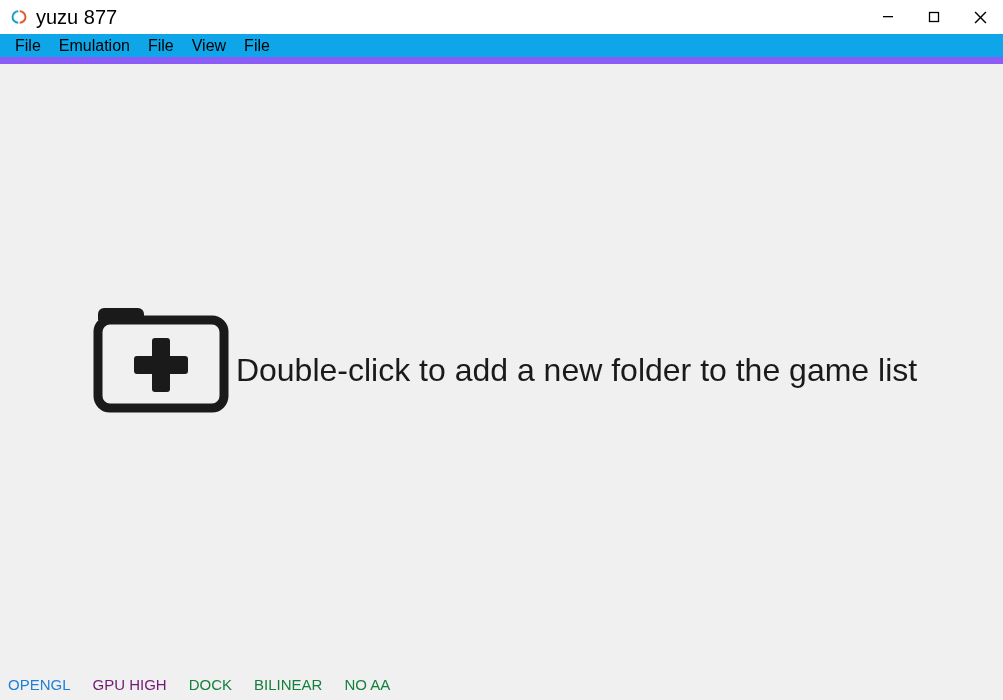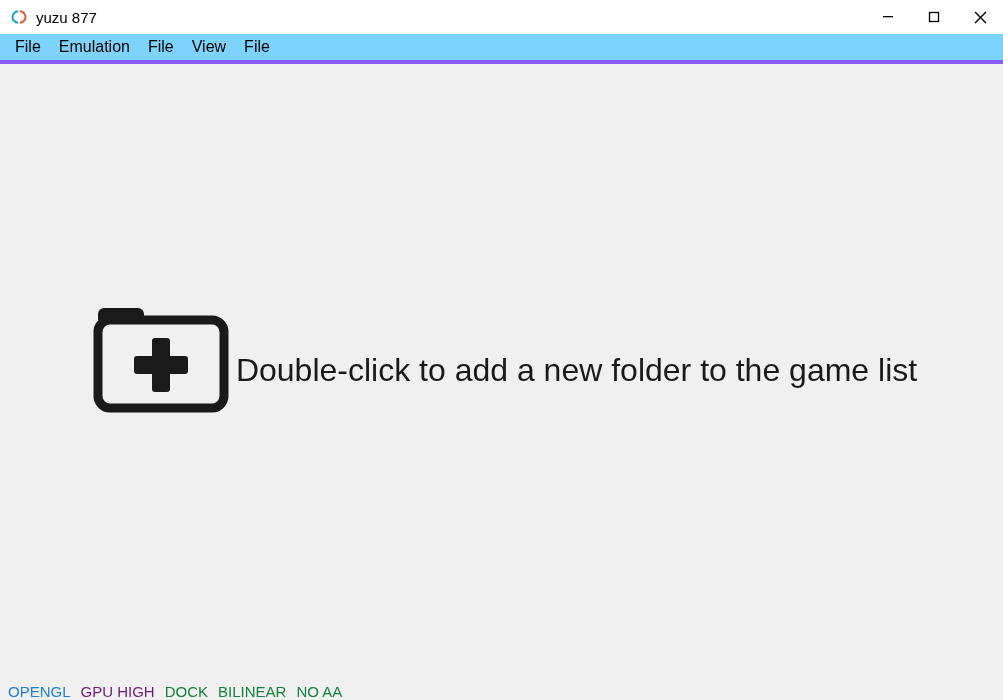--- a/index.html
+++ b/index.html
@@ -21,42 +21,42 @@
       align-items: center;
       background: #ffffff;
     }
     .titlebar .app-icon {
       width: 18px;
       height: 18px;
       margin-left: 10px;
       margin-right: 8px;
     }
     .titlebar .title-text {
-      font-size: 15px;
+      font-size: 20px;
       color: #000;
     }
     .titlebar .spacer { flex: 1; }
     .win-btn {
       width: 46px;
       height: 34px;
       display: flex;
       align-items: center;
       justify-content: center;
       cursor: default;
     }
     .win-btn svg { display: block; }
 
     
     .menubar {
       height: 30px;
       display: flex;
       align-items: center;
       padding: 0 6px;
-      background: #7dd3fc;
-      border-bottom: 4px solid #8b5cf6;
+      background: #0ea5e9;
+      border-bottom: 7px solid #8b5cf6;
     }
     .menubar .menu-item {
       font-size: 16px;
       color: #000;
       padding: 3px 9px;
       cursor: default;
     }
 
     
     .main {
@@ -76,24 +76,24 @@
     .empty-text {
       font-size: 32px;
       color: #1a1a1a;
     }
 
     
     .statusbar {
       height: 24px;
       background: #f0f0f0;
       display: flex;
-      align-items: flex-end;
+      align-items: flex-start;
       padding: 0 8px;
       font-size: 15px;
-      gap: 10px;
+      gap: 22px;
     }
     .status-opengl { color: #1e7fd6; }
     .status-gpu    { color: #701a75; }
     .status-plain  { color: #15803d; }
   </style>
 </head>
 <body>
 
 <div class="titlebar">
   <span class="app-icon">

